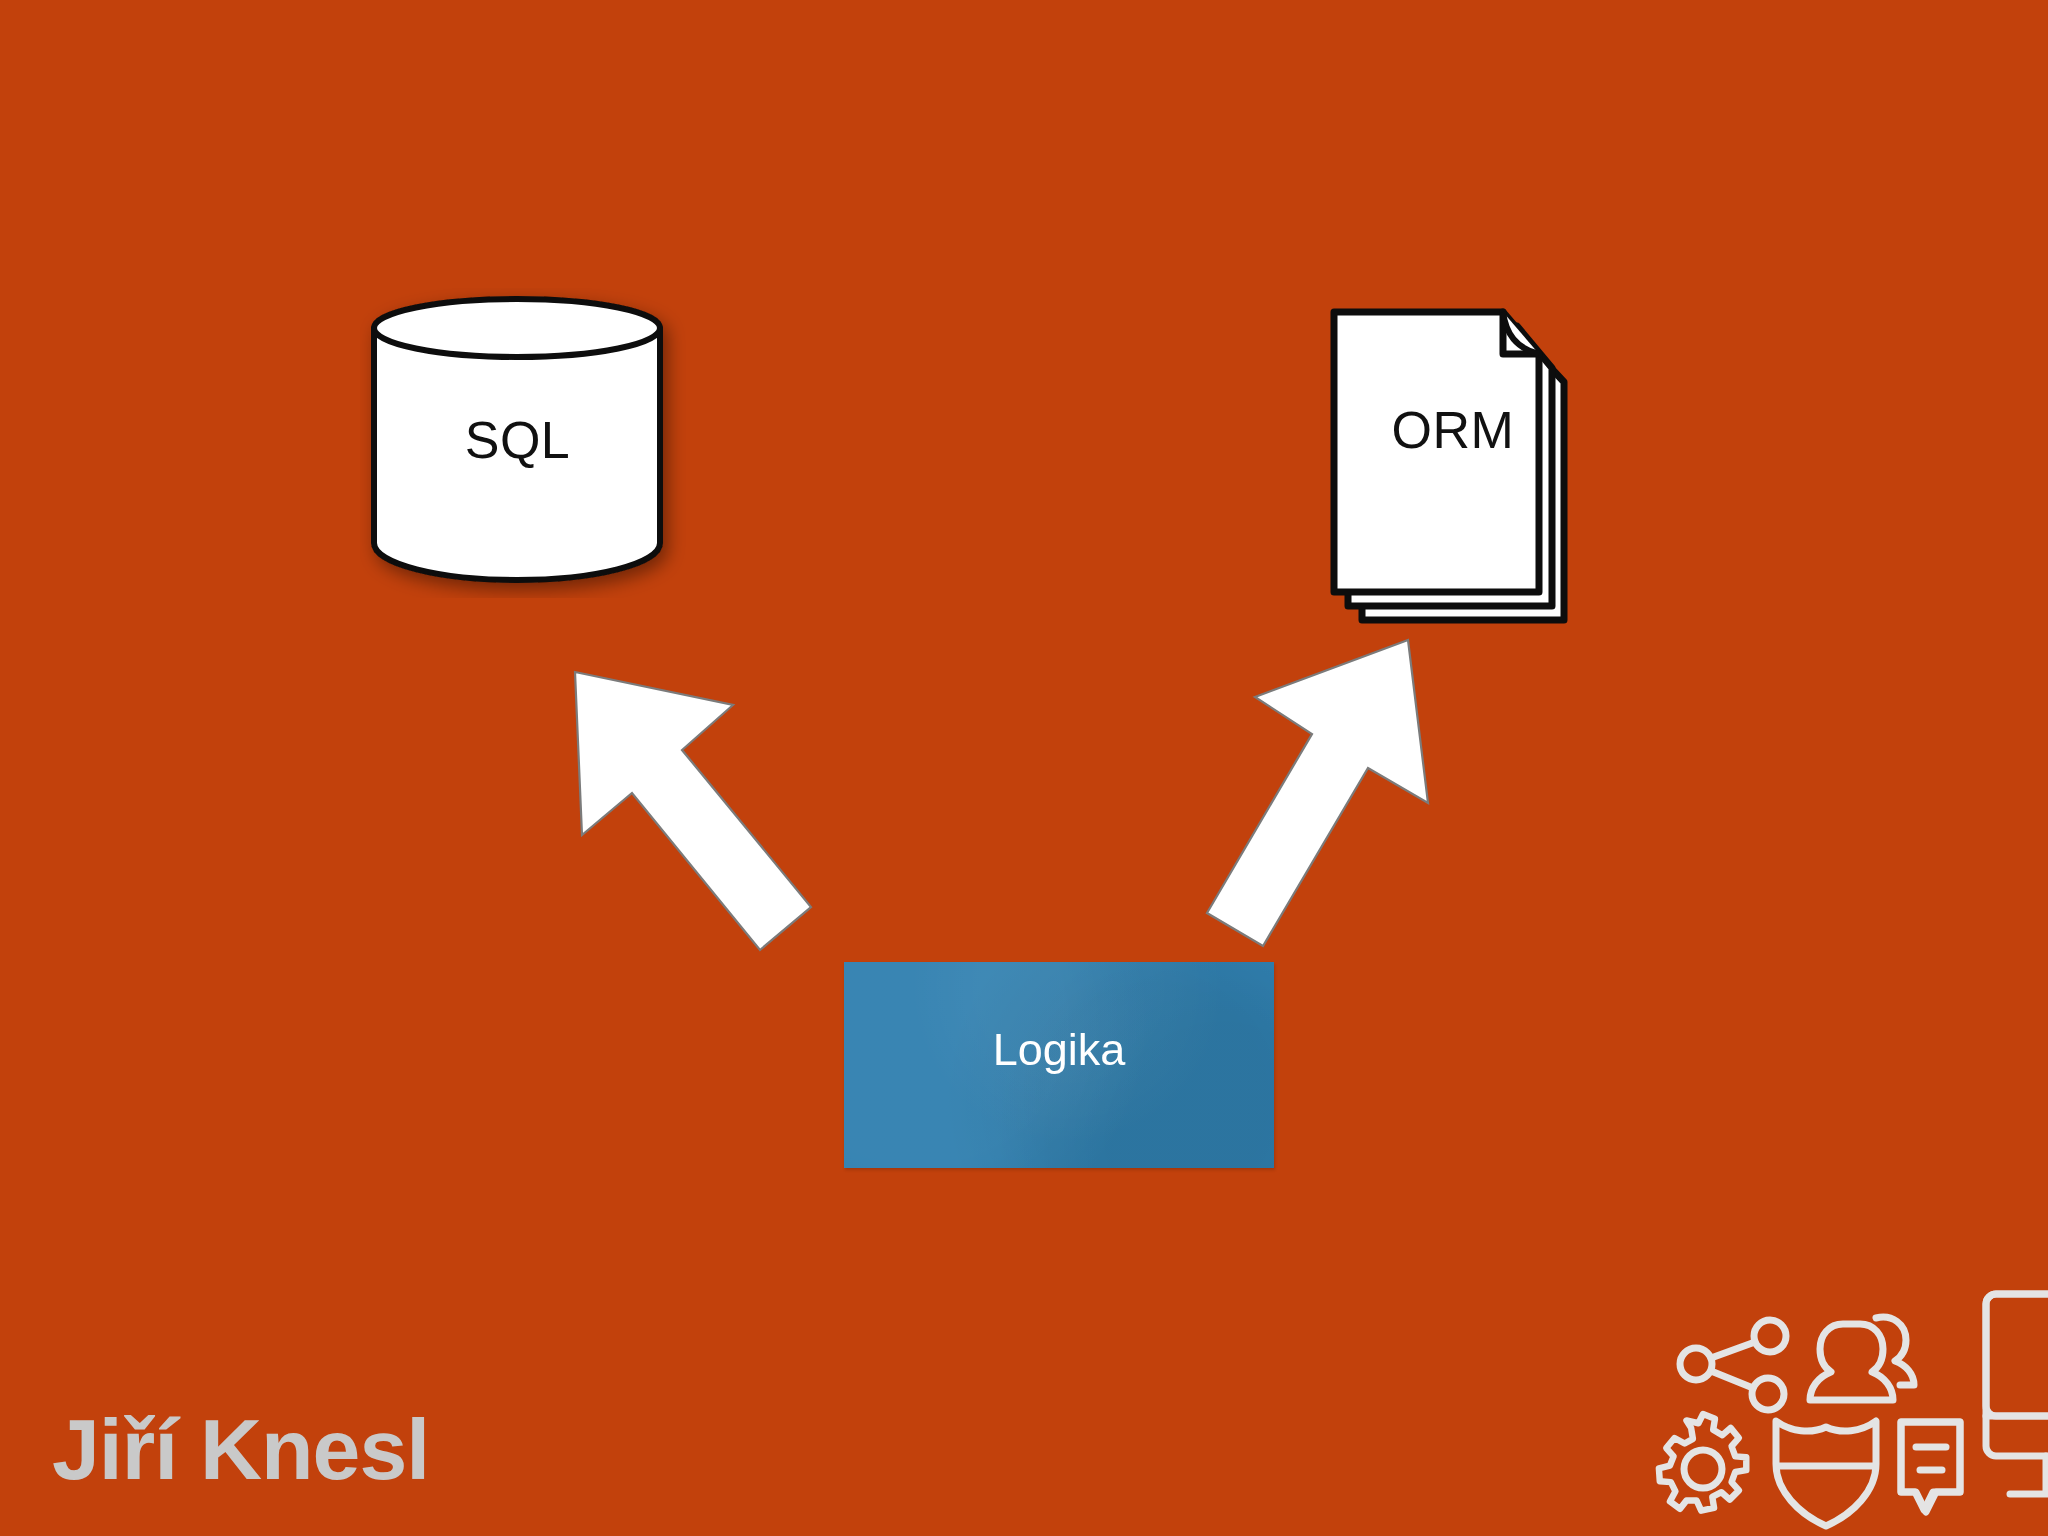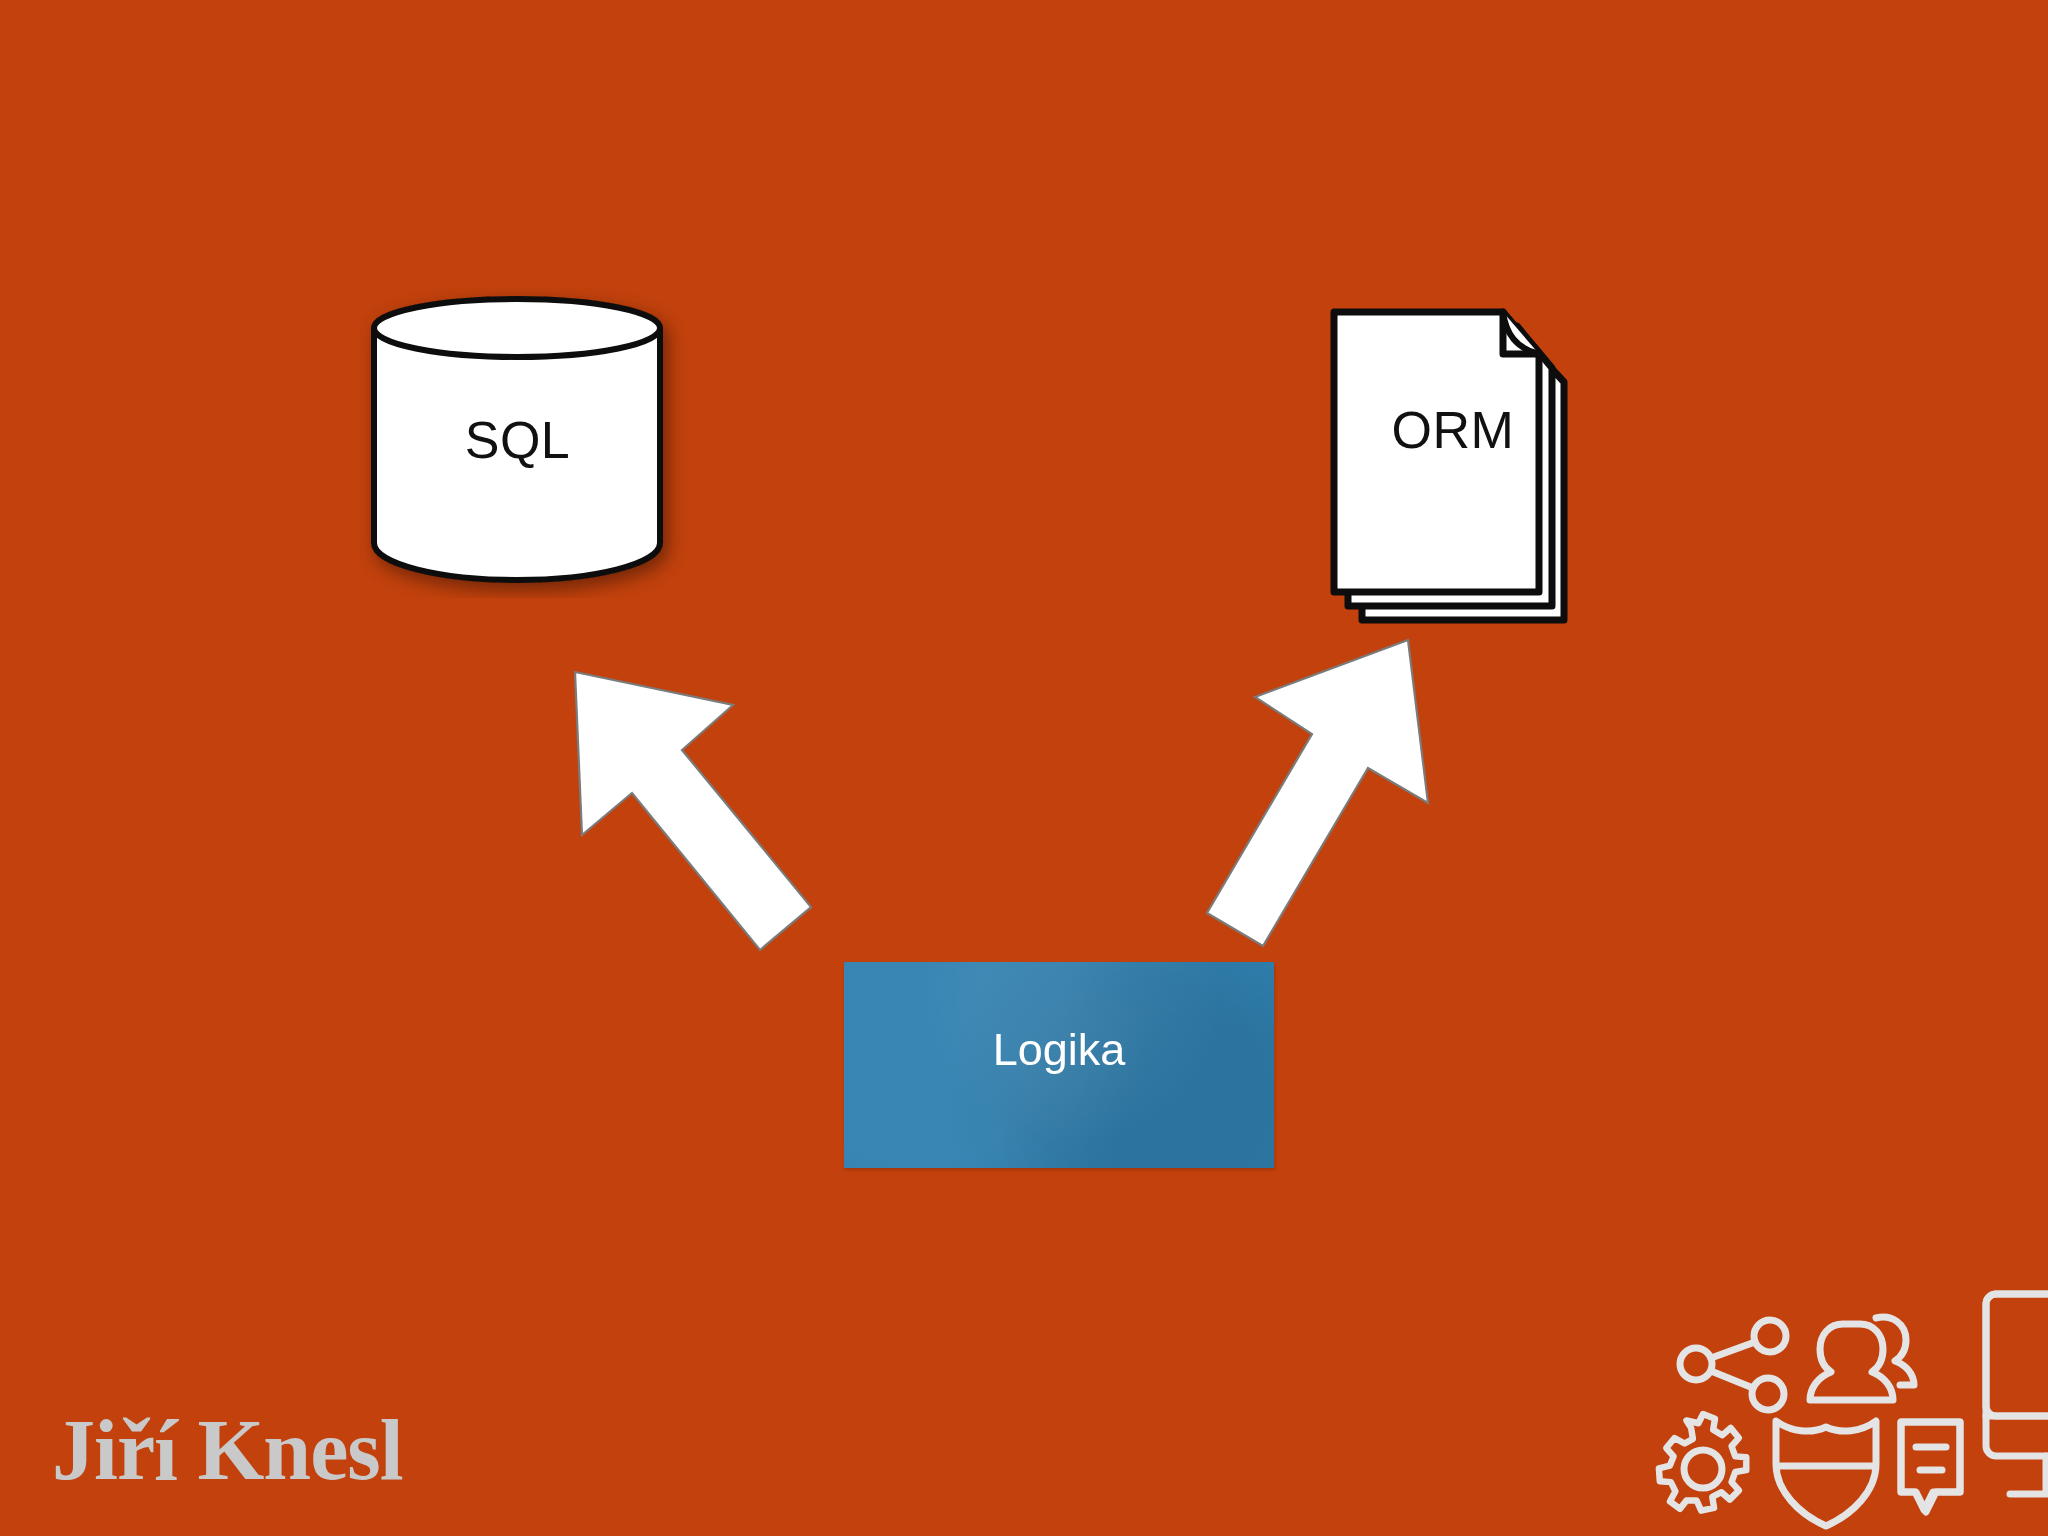--- a/index.html
+++ b/index.html
@@ -118,21 +118,21 @@
 
   
   #brand {
     position: absolute;
     left: 52px;
     top: 1400px;
     font-size: 86px;
     font-weight: bold;
     color: #c9c9c9;
     letter-spacing: -1px;
-    font-family: Liberation Serif, serif;
+    font-family: Liberation Sans, sans-serif;
     white-space: nowrap;
     text-align: right;
   }
 
   
   #watermark {
     position: absolute;
     right: 0px;
     bottom: 0px;
     width: 400px;

